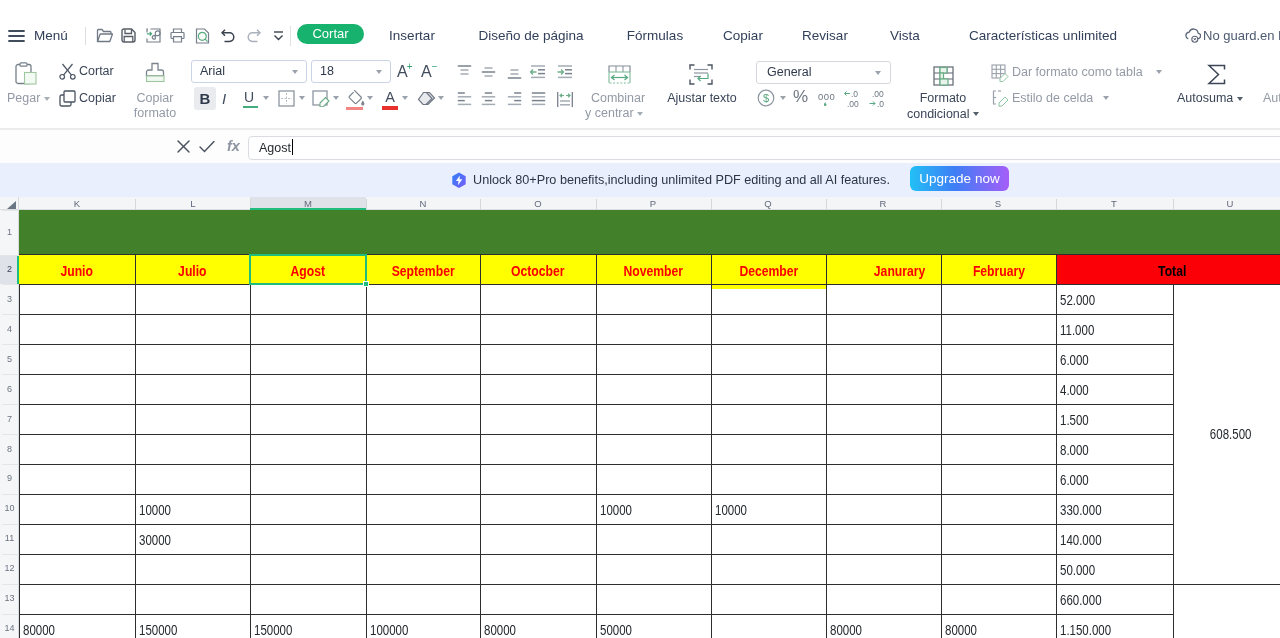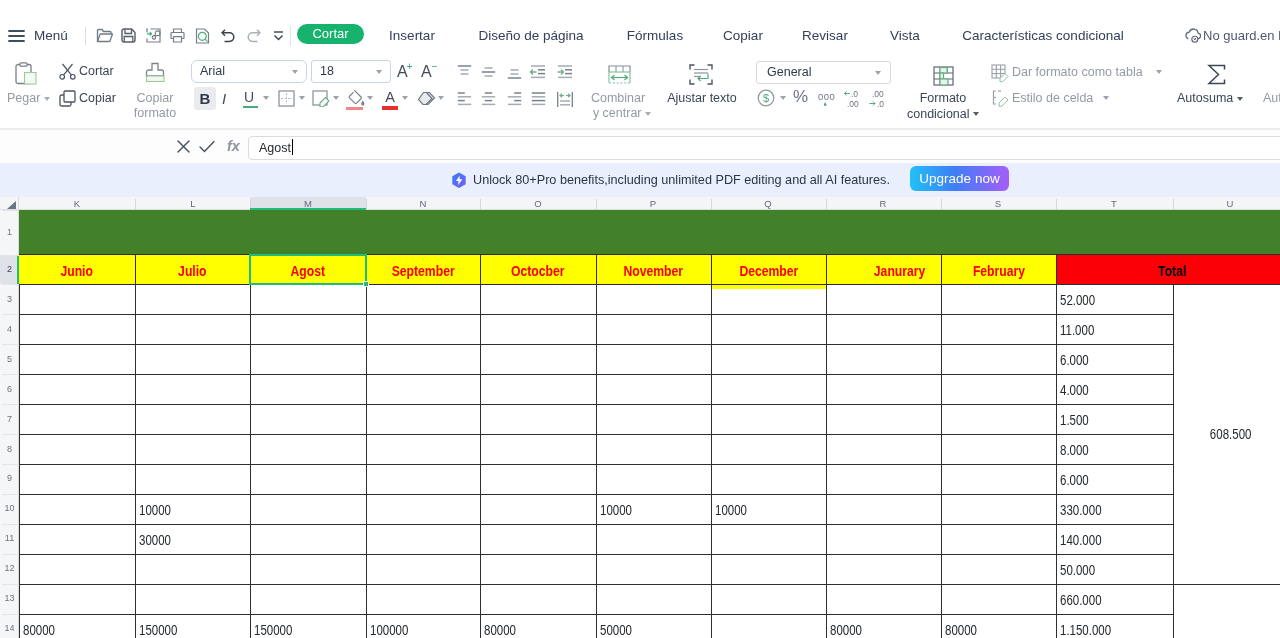--- a/index.html
+++ b/index.html
@@ -91,21 +91,21 @@
     <path d="M1.5 4.5 L5.5 8.5 L9.5 4.5" fill="none" stroke="#39424e" stroke-width="1.4"></path>
   </svg>
   <div class="abs" style="left:290px;top:5px;width:1px;height:20px;background:#e0e3e6;"></div>
   <div id="pill">Cortar</div>
   <div class="tab" style="left:412px">Insertar</div>
   <div class="tab" style="left:531px">Diseño de página</div>
   <div class="tab" style="left:655px">Fórmulas</div>
   <div class="tab" style="left:743px">Copiar</div>
   <div class="tab" style="left:825px">Revisar</div>
   <div class="tab" style="left:905px">Vista</div>
-  <div class="tab" style="left:1043px">Características condicional</div>
+  <div class="tab" style="left:1043px">Características unlimited</div>
   <svg class="abs" style="left:1184px;top:7px" width="17" height="15" viewBox="0 0 17 15">
     <path d="M13.4 10.8 h0.3 a2.9 2.9 0 0 0 0.4 -5.77 A4.6 4.6 0 0 0 5.2 4.1 a3.5 3.5 0 0 0 -0.9 6.8" fill="none" stroke="#5c6678" stroke-width="1.3"></path>
     <circle cx="10.8" cy="11.2" r="3" fill="#fff" stroke="#5c6678" stroke-width="1.1"></circle>
     <path d="M9.7 10.1 l2.2 2.2 M11.9 10.1 l-2.2 2.2" stroke="#5c6678" stroke-width="1"></path>
   </svg>
   <div class="abs" style="left:1203px;top:0;height:30px;line-height:30px;font-size:13px;color:#4c5a70;white-space:nowrap;">No guard.en la nube</div>
 </div>
 
 <div id="ribbon">
 
@@ -133,21 +133,21 @@
   </svg>
   <div class="rlab" style="left:79px;top:40px;">Copiar</div>
 
   <svg class="abs" style="left:145px;top:11px" width="20" height="25" viewBox="0 0 20 25">
     <path d="M7 1.5 h6 v6.5 h3.5 a2 2 0 0 1 2 2 V14 H1.5 v-4 a2 2 0 0 1 2 -2 H7 Z" fill="none" stroke="#7b848e" stroke-width="1.3"></path>
     <rect x="1.5" y="14" width="17.5" height="5.5" fill="#f1f8f2" stroke="#9ec79f" stroke-width="1.1"></rect>
   </svg>
   <div class="rlab rgray" style="left:133px;top:40px;width:44px;text-align:center;">Copiar</div>
   <div class="rlab rgray" style="left:128px;top:55px;width:54px;text-align:center;">formato</div>
 
-  <div class="inbox" style="left:191px;top:9px;width:116px;height:23px;line-height:21px;padding-left:8px;border-radius:6px;">Arial<span class="car" style="position:absolute;right:8px;top:9px;"></span></div>
+  <div class="inbox" style="left:191px;top:9px;width:116px;height:23px;line-height:21px;padding-left:8px;">Arial<span class="car" style="position:absolute;right:8px;top:9px;"></span></div>
   <div class="inbox" style="left:311px;top:9px;width:80px;height:23px;line-height:21px;padding-left:8px;">18<span class="car" style="position:absolute;right:8px;top:9px;"></span></div>
   <div class="abs" style="left:397px;top:10px;font-size:16px;color:#414c5c;">A<span style="font-size:10px;color:#36a273;vertical-align:7px;margin-left:-1px;">+</span></div>
   <div class="abs" style="left:421px;top:10px;font-size:16px;color:#414c5c;">A<span style="font-size:10px;color:#36a273;vertical-align:7px;">−</span></div>
 
   <div class="abs" style="left:194px;top:36px;width:22px;height:23px;background:#e9ebee;border-radius:3px;text-align:center;font-weight:bold;font-size:15px;color:#2f3949;line-height:23px;">B</div>
   <div class="abs" style="left:222px;top:36px;width:12px;height:23px;font-style:italic;font-size:15px;color:#414c5c;line-height:23px;">I</div>
   <div class="abs" style="left:244px;top:36px;font-size:14px;color:#414c5c;line-height:20px;">U</div>
   <div class="abs" style="left:243px;top:55px;width:15px;height:2px;background:#44ad7d;"></div>
   <span class="car abs" style="left:263px;top:45px;"></span>
 
@@ -255,21 +255,21 @@
     <path d="M1 7 V18 M22 7 V18" stroke="#7dbd9a" stroke-width="1.1" fill="none"></path>
     <line x1="1" y1="7" x2="22" y2="7" stroke="#7dbd9a" stroke-width="1.1"></line>
     <line x1="1.5" y1="18" x2="21.5" y2="18" stroke="#7dbd9a" stroke-width="1" stroke-dasharray="2 1.6"></line>
     <g stroke="#58a981" stroke-width="1.2" fill="none">
           <line x1="3.5" y1="12.5" x2="19.5" y2="12.5"></line>
           <path d="M6.5 10 L3.5 12.5 L6.5 15"></path>
           <path d="M16.5 10 L19.5 12.5 L16.5 15"></path>
         </g>
   </svg>
   <div class="rlab rgray" style="left:585px;top:40px;width:66px;text-align:center;">Combinar</div>
-  <div class="rlab rgray" style="left:585px;top:55px;width:66px;text-align:right;">y centrar <span class="car" style="border-top-color:#a7aeb7"></span></div>
+  <div class="rlab rgray" style="left:585px;top:55px;width:66px;text-align:left;">y centrar <span class="car" style="border-top-color:#a7aeb7"></span></div>
 
   <svg class="abs" style="left:689px;top:13px" width="24" height="21" viewBox="0 0 24 21">
     <g stroke="#4a5461" stroke-width="1.4" fill="none">
           <path d="M5.5 1 H1 V5.5"></path>
           <path d="M18.5 1 H23 V5.5"></path>
           <path d="M5.5 20 H1 V15.5"></path>
           <path d="M18.5 20 H23 V15.5"></path>
         </g>
     <g stroke="#8d959f" stroke-width="1.2">
           <line x1="5" y1="5.5" x2="19" y2="5.5"></line>

